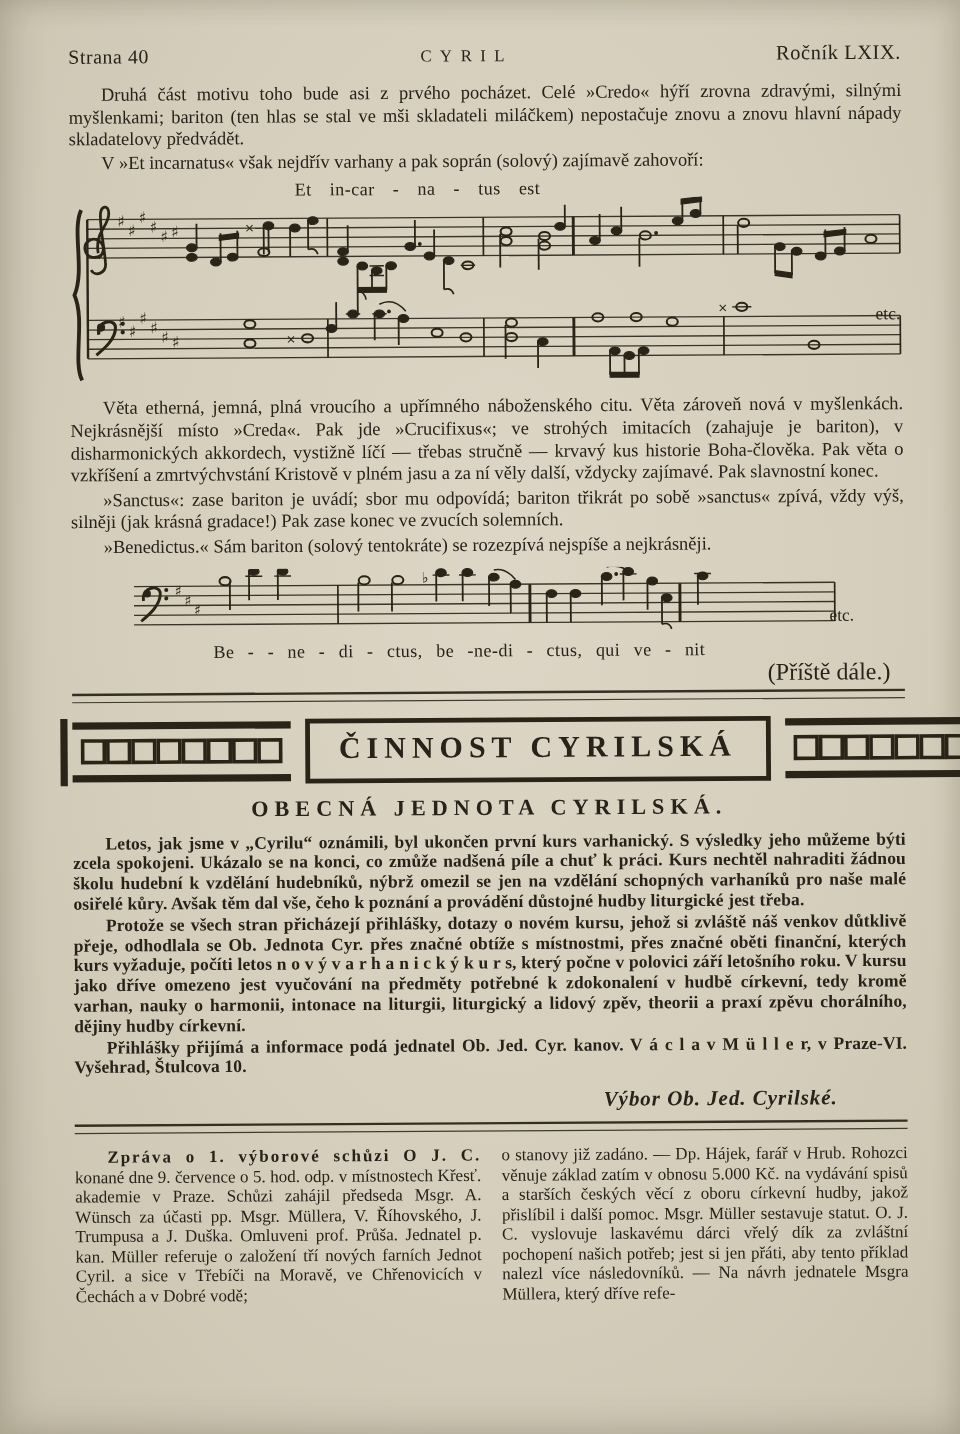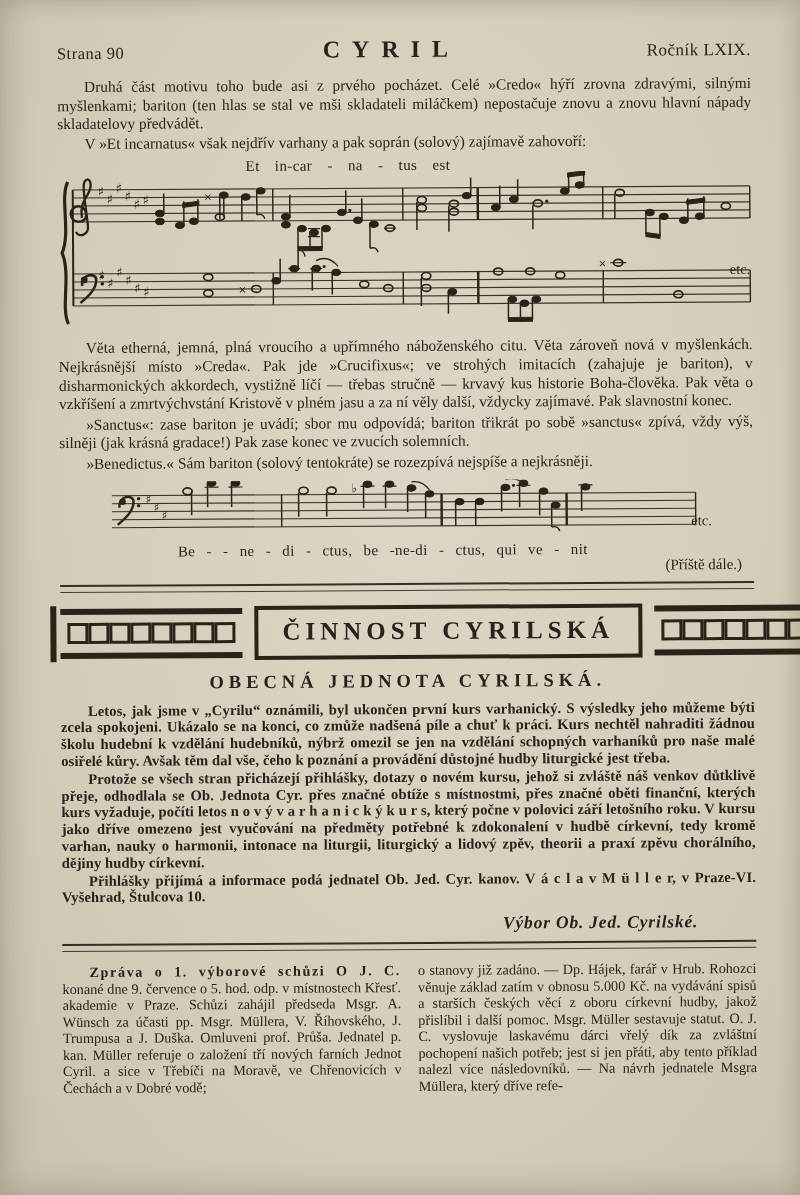--- a/index.html
+++ b/index.html
@@ -9,37 +9,37 @@
       radial-gradient(ellipse at 52% 40%, #ddd6c6 0%, #d5cebc 55%, #c9c2ae 100%);
     box-shadow:inset 10px -8px 28px rgba(92,82,60,.22), inset -6px 6px 18px rgba(92,82,60,.14);
     font-family:"Liberation Serif", serif;
     color:#29221a;
     position:relative;
   }
   .content{position:absolute;left:60px;top:36px;width:694px;transform:rotate(-0.35deg);}
   
   .hdr{display:flex;justify-content:space-between;align-items:baseline;}
   .hdr .pg{font-size:16.5px;letter-spacing:.5px;}
-  .hdr .jr{font-size:24px;letter-spacing:.5em;font-weight:700;padding-left:.5em;}
+  .hdr .jr{font-size:14px;letter-spacing:.5em;font-weight:400;padding-left:.5em;}
   .hdr .vol{font-size:17px;letter-spacing:.5px;}
   
   .para{font-size:15.4px;line-height:18.6px;text-align:justify;text-indent:27px;margin:0;}
   .p1{margin-top:13px;}
   .p2{margin-top:1px;}
   .rev{margin-top:2px;}
   
   .mw1{position:relative;height:178px;margin-top:6px;}
   .mw1 svg{position:absolute;left:0;top:15px;}
   .mw1 .lyr{position:absolute;left:188px;top:0;font-size:15px;word-spacing:11px;letter-spacing:.4px;}
   .mw1 .etc{position:absolute;right:2px;top:106px;font-size:14.5px;}
   .mw2{position:relative;height:97px;margin-top:6px;}
   .mw2 svg{position:absolute;left:52px;top:2px;}
   .mw2 .etc{position:absolute;right:42px;top:36px;font-size:14.5px;}
   .mw2 .lyr{position:absolute;left:118px;top:64px;font-size:15px;word-spacing:7px;letter-spacing:.4px;}
-  .mw2 .cont{position:absolute;right:12px;top:80px;font-size:15px;}
+  .mw2 .cont{position:absolute;right:12px;top:80px;font-size:20px;}
   svg .ink{stroke:#2a2318;}
   svg text{fill:#2a2318;}
   
   .dblrule{height:5px;border-top:2px solid rgba(40,33,23,.92);border-bottom:1.4px solid rgba(40,33,23,.85);margin-top:8px;}
   .dblrule2{height:5px;border-top:2px solid rgba(40,33,23,.92);border-bottom:1.4px solid rgba(40,33,23,.85);margin-top:8px;}
   
   .banner{display:flex;align-items:center;gap:12px;margin-top:14px;}
   .strip{flex:1;position:relative;height:38px;border-top:6px solid #2a2318;border-bottom:6px solid #2a2318;display:flex;align-items:center;justify-content:space-between;padding:0 7px;}
   .strip .sq{width:15px;height:15px;border:3.5px solid #2a2318;background:transparent;}
   .strip.l::before{content:"";position:absolute;left:-10px;top:-9px;bottom:-9px;width:6px;background:#2a2318;}
@@ -58,21 +58,21 @@
   .col .lead{font-weight:bold;letter-spacing:1.6px;word-spacing:5px;}
   .col.left p{text-indent:27px;margin:0;}
   .col.right p{margin:0;}
 </style>
 </head>
 <body>
 
 <div class="content">
 
   <div class="hdr">
-    <span class="pg">Strana 90</span>
+    <span class="pg">Strana 40</span>
     <span class="jr">CYRIL</span>
     <span class="vol">Ročník LXIX.</span>
   </div>
 
   <p class="para p1">Druhá část motivu toho bude asi z prvého pocházet. Celé »Credo« hýří zrovna zdravými, silnými myšlenkami; bariton (ten hlas se stal ve mši skladateli miláčkem) nepostačuje znovu a znovu hlavní nápady skladatelovy předvádět.</p>
   <p class="para p2">V »Et incarnatus« však nejdřív varhany a pak soprán (solový) zajímavě zahovoří:</p>
 
   <div class="mw1">
     <div class="lyr">Et in-car - na - tus est</div>
     <div class="etc">etc.</div>

